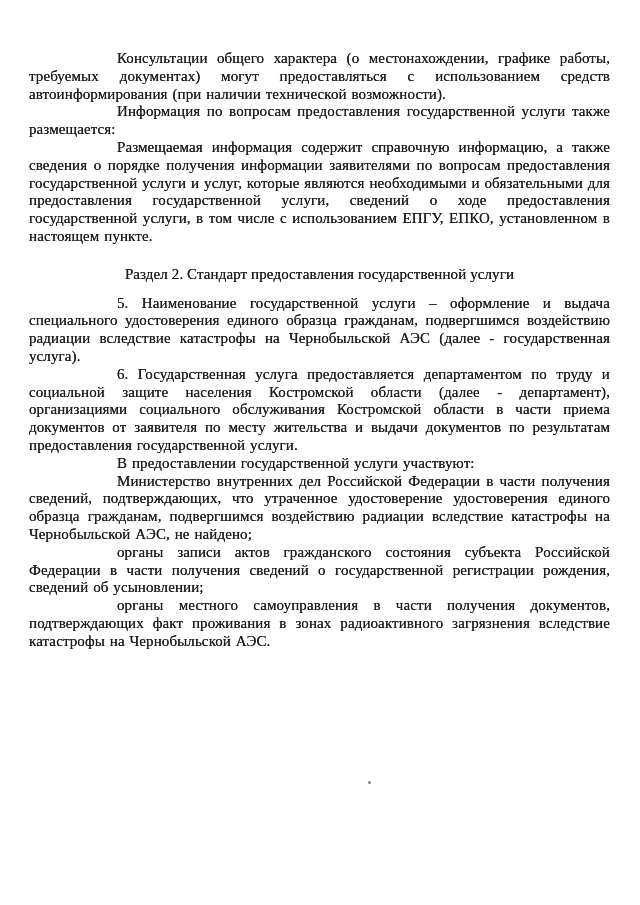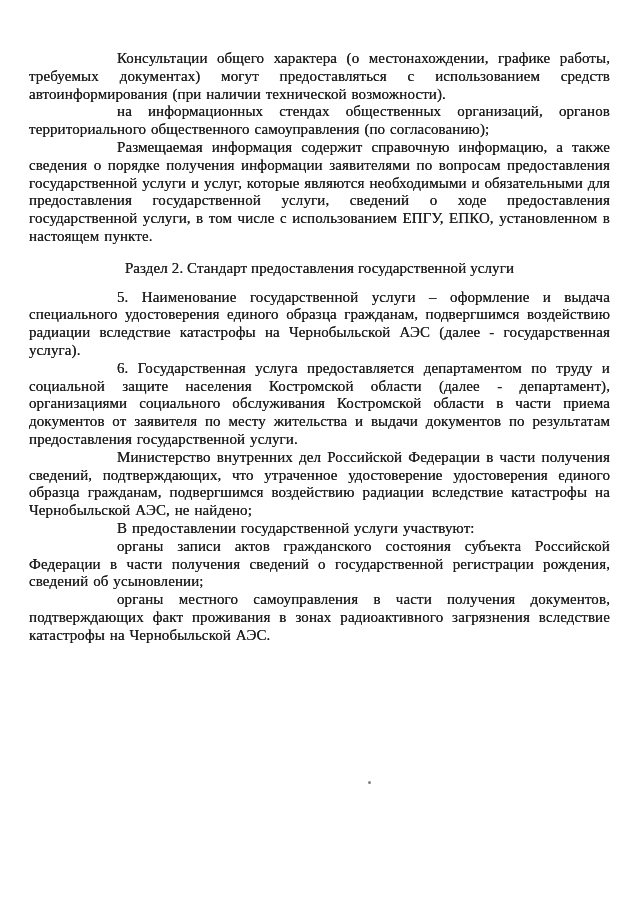--- a/index.html
+++ b/index.html
@@ -35,44 +35,44 @@
     line-height: 17.8px;
     text-align: justify;
     text-indent: 88px;
     letter-spacing: 0.1px;
     word-spacing: 1px;
     text-shadow: 0 0 0.35px currentColor; 
   }
   .text-block p.heading {
     text-align: center;
     text-indent: 0;
-    margin: 14px 0 11px 0;
+    margin: 20px 0 11px 0;
     word-spacing: 0;
   }
   .speck {
     position: absolute;
     left: 368px;
     top: 781px;
     width: 3px;
     height: 3px;
     border-radius: 50%;
     background: #6b6b6b;
     opacity: 0.85;
   }
 </style>
 </head>
 <body>
 
 <div class="page">
   <div class="text-block">
     <p class="body">Консультации общего характера (о местонахождении, графике работы, требуемых документах) могут предоставляться с использованием средств автоинформирования (при наличии технической возможности).</p>
-    <p class="body">на информационных стендах общественных организаций, органов территориального общественного самоуправления (по согласованию);</p>
+    <p class="body">Информация по вопросам предоставления государственной услуги также размещается:</p>
     <p class="body">Размещаемая информация содержит справочную информацию, а также сведения о порядке получения информации заявителями по вопросам предоставления государственной услуги и услуг, которые являются необходимыми и обязательными для предоставления государственной услуги, сведений о ходе предоставления государственной услуги, в том числе с использованием ЕПГУ, ЕПКО, установленном в настоящем пункте.</p>
     <p class="heading">Раздел 2. Стандарт предоставления государственной услуги</p>
     <p class="body">5. Наименование государственной услуги – оформление и выдача специального удостоверения единого образца гражданам, подвергшимся воздействию радиации вследствие катастрофы на Чернобыльской АЭС (далее - государственная услуга).</p>
     <p class="body">6. Государственная услуга предоставляется департаментом по труду и социальной защите населения Костромской области (далее - департамент), организациями социального обслуживания Костромской области в части приема документов от заявителя по месту жительства и выдачи документов по результатам предоставления государственной услуги.</p>
+    <p class="body">В предоставлении государственной услуги участвуют:</p>
     <p class="body">Министерство внутренних дел Российской Федерации в части получения сведений, подтверждающих, что утраченное удостоверение удостоверения единого образца гражданам, подвергшимся воздействию радиации вследствие катастрофы на Чернобыльской АЭС, не найдено;</p>
-    <p class="body">В предоставлении государственной услуги участвуют:</p>
     <p class="body">органы записи актов гражданского состояния субъекта Российской Федерации в части получения сведений о государственной регистрации рождения, сведений об усыновлении;</p>
     <p class="body">органы местного самоуправления в части получения документов, подтверждающих факт проживания в зонах радиоактивного загрязнения вследствие катастрофы на Чернобыльской АЭС.</p>
   </div>
   <span class="speck"></span>
 </div>
 
 </body></html>

